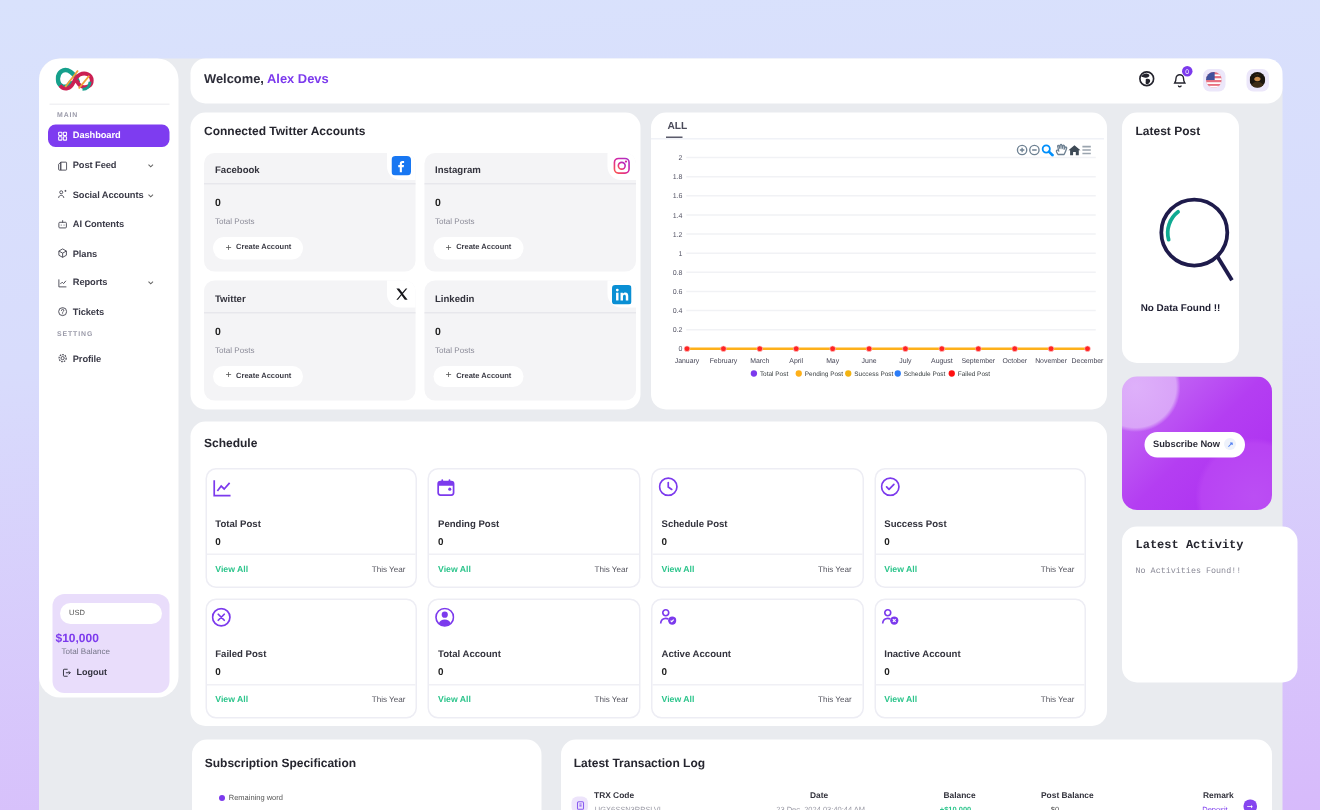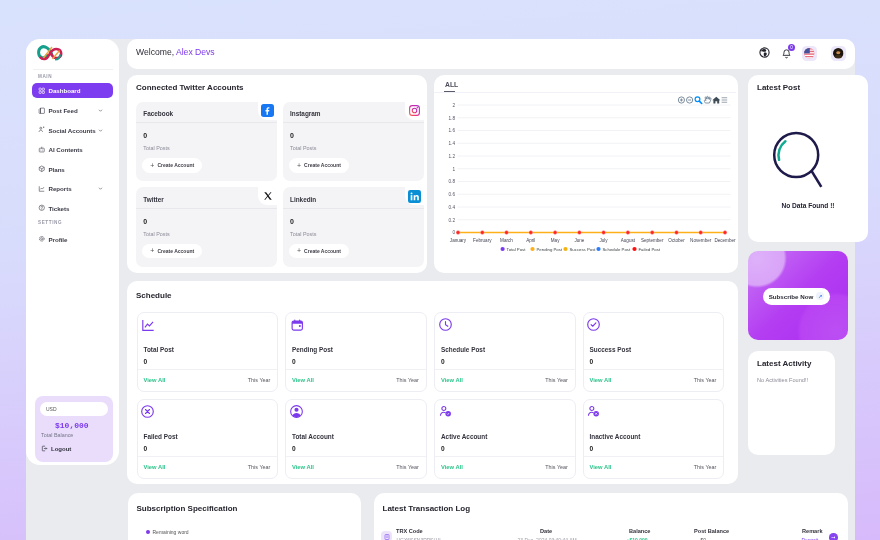--- a/index.html
+++ b/index.html
@@ -12,26 +12,26 @@
 .sb .logo{position:absolute;left:11px;top:5px;}
 .sb .div{position:absolute;left:7px;top:30px;width:80px;border-top:1px solid #f1f1f4;}
 .sb .lab{position:absolute;left:12px;font-size:4.6px;font-weight:bold;color:#9a9aa9;letter-spacing:.6px;}
 .mi{position:absolute;left:6px;width:80.5px;height:15px;display:flex;align-items:center;font-size:6.2px;font-weight:bold;color:#3a3a47;letter-spacing:-.05px;}
 .mi svg{margin-left:5.5px;margin-right:3.5px;flex:none;}
 .mi .chev{position:absolute;right:6px;top:5px;}
 .mi.act{background:#7e3cf0;border-radius:5px;color:#fff;}
 
 .bal{position:absolute;left:9px;top:357px;width:78px;height:66px;background:#e9ddfb;border-radius:8px;}
 .bal .sel{position:absolute;left:5px;top:6px;width:68px;height:14px;background:#fff;border-radius:7px;font-size:5px;color:#555;line-height:14px;padding-left:6px;}
-.bal .amt{position:absolute;left:20px;top:25px;font-size:8px;font-weight:bold;color:#7c3aed;font-family:Liberation Mono, monospace;}
+.bal .amt{position:absolute;left:2px;top:25px;font-size:8px;font-weight:bold;color:#7c3aed;}
 .bal .tb{position:absolute;left:6px;top:36px;font-size:5.4px;color:#77778a;}
 .bal .lo{position:absolute;left:6px;top:49px;font-size:6px;font-weight:bold;color:#33333f;display:flex;align-items:center;gap:3px;}
 
 .hd{left:101px;top:0;width:728px;height:29.5px;}
-.hd .wel{position:absolute;left:9px;top:8px;font-size:8.6px;font-weight:normal;color:#2e2e3a;}
+.hd .wel{position:absolute;left:9px;top:8px;font-size:8.6px;font-weight:bold;color:#2e2e3a;}
 .hd .wel span{color:#7c3aed;}
 .hicon{position:absolute;top:7px;}
 .chip{position:absolute;top:7px;width:14.5px;height:14.5px;background:#ece7fa;border-radius:4.5px;display:flex;align-items:center;justify-content:center;}
 
 .pt{position:absolute;left:9px;top:8px;font-size:8px;font-weight:bold;color:#26262f;}
 
 .social{left:101px;top:35.5px;width:299.5px;height:198.5px;}
 .sc{position:absolute;width:141px;height:79.5px;background:#f4f4f6;border-radius:7px;}
 .sc .hdiv{position:absolute;left:0;top:20.5px;width:100%;border-top:1px solid #e7e7ec;}
 .sc .nm{position:absolute;left:7px;top:8.5px;font-size:6.4px;font-weight:bold;color:#33333d;}
@@ -39,26 +39,26 @@
 .sc .z{position:absolute;left:7px;top:30.5px;font-size:7px;font-weight:bold;color:#222;}
 .sc .tp{position:absolute;left:7px;top:43.5px;font-size:5.4px;color:#8b8b98;}
 .sc .btn{position:absolute;left:6px;top:56.5px;height:14.5px;background:#fff;border-radius:8px;font-size:5px;font-weight:bold;color:#3c3c46;display:inline-flex;align-items:center;padding:0 8px;}
 .sc .btn .pl{font-size:7px;font-weight:normal;margin-right:3px;color:#555;}
 
 .chart{left:408px;top:35.5px;width:304px;height:198.5px;}
 .chart .all{position:absolute;left:11px;top:6px;font-size:6.8px;font-weight:bold;color:#4b4b5a;}
 .chart .allu{position:absolute;left:10px;top:16.5px;width:11px;border-top:1.4px solid #5b5b6b;}
 .chart .tabline{position:absolute;left:0;top:17px;width:302px;border-top:1px solid #f0f2f7;}
 
-.lpost{left:722px;top:35.5px;width:120px;height:167.5px;}
+.lpost{left:722px;top:35.5px;width:78px;height:167.5px;}
 .lpost .nd{position:absolute;left:0;top:127px;width:100%;text-align:center;font-size:6.6px;font-weight:bold;color:#1d1d30;}
 .subs{position:absolute;left:722px;top:212px;width:99.5px;height:89px;border-radius:10px;overflow:hidden;background:radial-gradient(circle 30px at 9px 7px,#deb0fa 0%,#d9a4f8 90%,rgba(217,164,248,0) 100%),radial-gradient(circle 39px at 88px 80px,#bb4ef3 0%,#b843f3 90%,rgba(184,67,243,0) 100%),linear-gradient(135deg,#c877f5 0%,#b43ef2 50%,#ab2cf0 100%);}
 .subs .pill{position:absolute;left:15px;top:36.5px;width:67px;height:17.5px;background:#fff;border-radius:9px;font-size:6.2px;font-weight:bold;color:#2c2c38;display:flex;align-items:center;justify-content:center;gap:3px;}
 .subs .arr{width:8px;height:8px;border-radius:50%;background:#eef2fb;display:flex;align-items:center;justify-content:center;font-size:5px;color:#4d7df2;}
-.lact{left:722px;top:312px;width:87px;height:103.5px;}
+.lact{left:722px;top:312px;width:117px;height:103.5px;font-family:Liberation Mono, monospace;}
 .lact .na{position:absolute;left:9px;top:26px;font-size:5.6px;color:#8b8b98;}
 
 .overview{left:101px;top:242px;width:611px;height:203px;}
 .oc{position:absolute;width:141.8px;height:80.5px;background:#fff;border:1px solid #ededf4;border-radius:7px;}
 .oc .ti{position:absolute;left:6px;top:33px;font-size:6.4px;font-weight:bold;color:#33333d;}
 .oc .z{position:absolute;left:6px;top:45px;font-size:6.6px;font-weight:bold;color:#222;}
 .oc .ft{position:absolute;left:0;bottom:0;width:100%;height:22px;border-top:1px solid #f0f0f5;}
 .oc .va{position:absolute;left:6px;bottom:8px;font-size:5.8px;font-weight:bold;color:#2dc58c;}
 .oc .ty{position:absolute;right:7px;bottom:8px;font-size:5.4px;color:#55555f;}
 .oc svg{position:absolute;left:3.5px;top:5px;}

